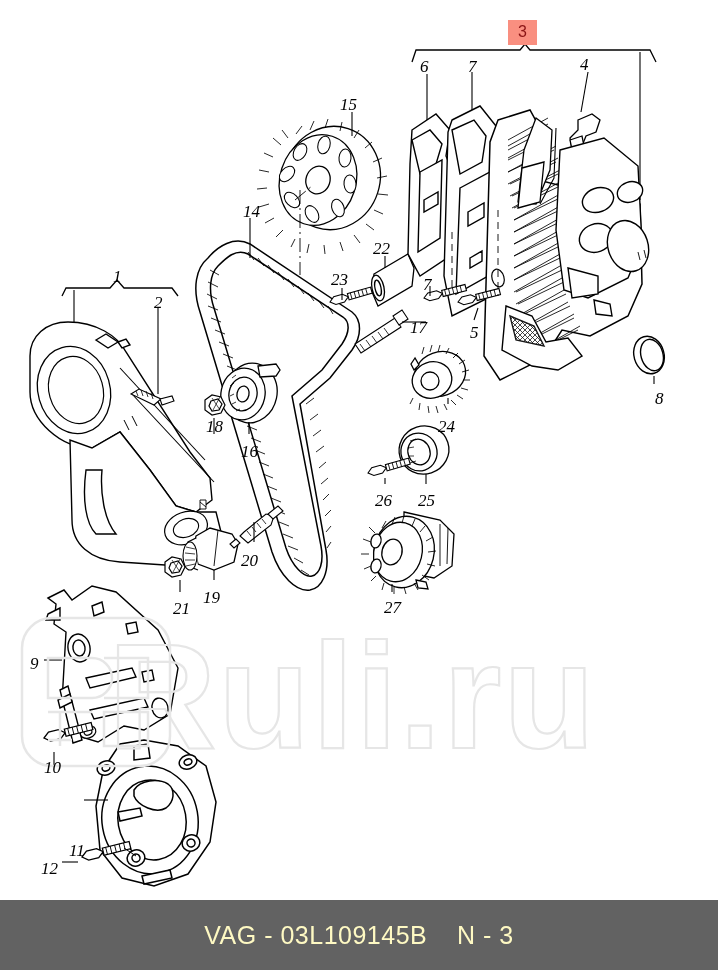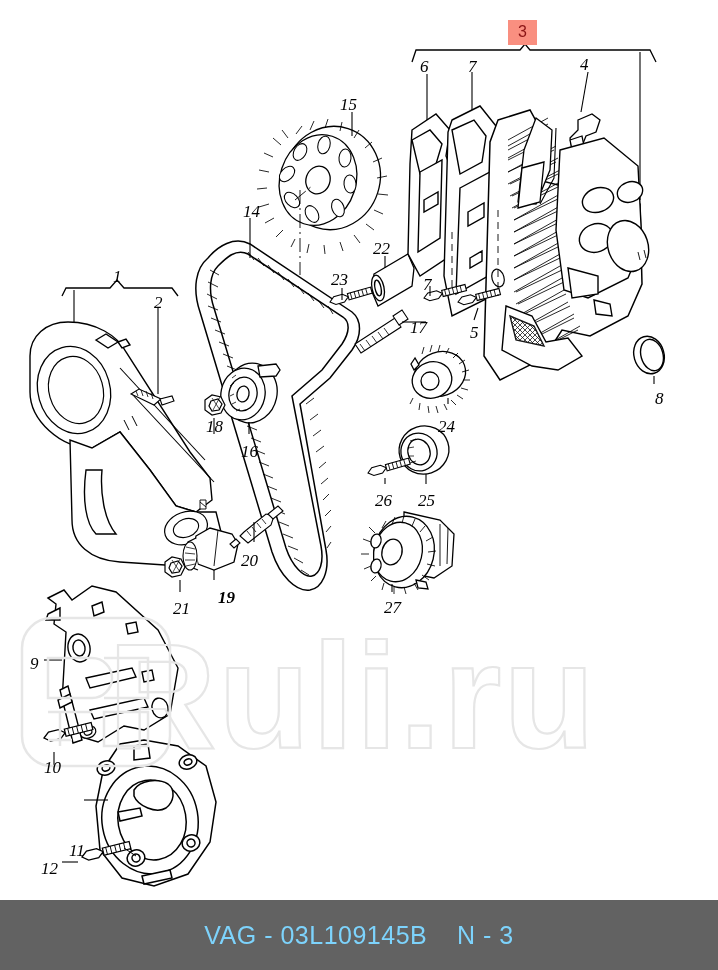--- a/index.html
+++ b/index.html
@@ -54,21 +54,21 @@
     position: absolute;
     left: 0; top: 900px;
     width: 718px;
     height: 70px;
     background: #626262;
     display: flex;
     align-items: center;
     justify-content: center;
   }
   #footer-text {
-    color: #7dd3fc;
+    color: #fef9c3;
     font-family: "Liberation Sans", sans-serif;
     font-size: 25px;
     letter-spacing: 0.5px;
     white-space: pre;
   }
   
   #watermark {
     position: absolute;
     left: 0; top: 600px;
     width: 718px;
@@ -500,21 +500,21 @@
     <div class="callout" style="left:655px; top:390px;">8</div>
     <div class="callout" style="left:30px;  top:655px;">9</div>
     <div class="callout" style="left:44px;  top:759px;">10</div>
     <div class="callout" style="left:69px;  top:797px;margin-top:45px;">11</div>
     <div class="callout" style="left:41px;  top:860px;font-style:italic;">12</div>
     <div class="callout" style="left:243px; top:203px;text-align:center;">14</div>
     <div class="callout" style="left:340px; top:96px;">15</div>
     <div class="callout" style="left:241px; top:443px;">16</div>
     <div class="callout" style="left:410px; top:319px;">17</div>
     <div class="callout" style="left:206px; top:418px;">18</div>
-    <div class="callout" style="left:218px; top:589px;font-weight:bold;">19</div>
+    <div class="callout" style="left:203px; top:589px;">19</div>
     <div class="callout" style="left:241px; top:552px;text-align:center;">20</div>
     <div class="callout" style="left:173px; top:600px;">21</div>
     <div class="callout" style="left:373px; top:240px;">22</div>
     <div class="callout" style="left:331px; top:271px;">23</div>
     <div class="callout" style="left:438px; top:411px;margin-top:7px;">24</div>
     <div class="callout" style="left:418px; top:492px;">25</div>
     <div class="callout" style="left:375px; top:492px;">26</div>
     <div class="callout" style="left:384px; top:599px;">27</div>
 
   </div>

